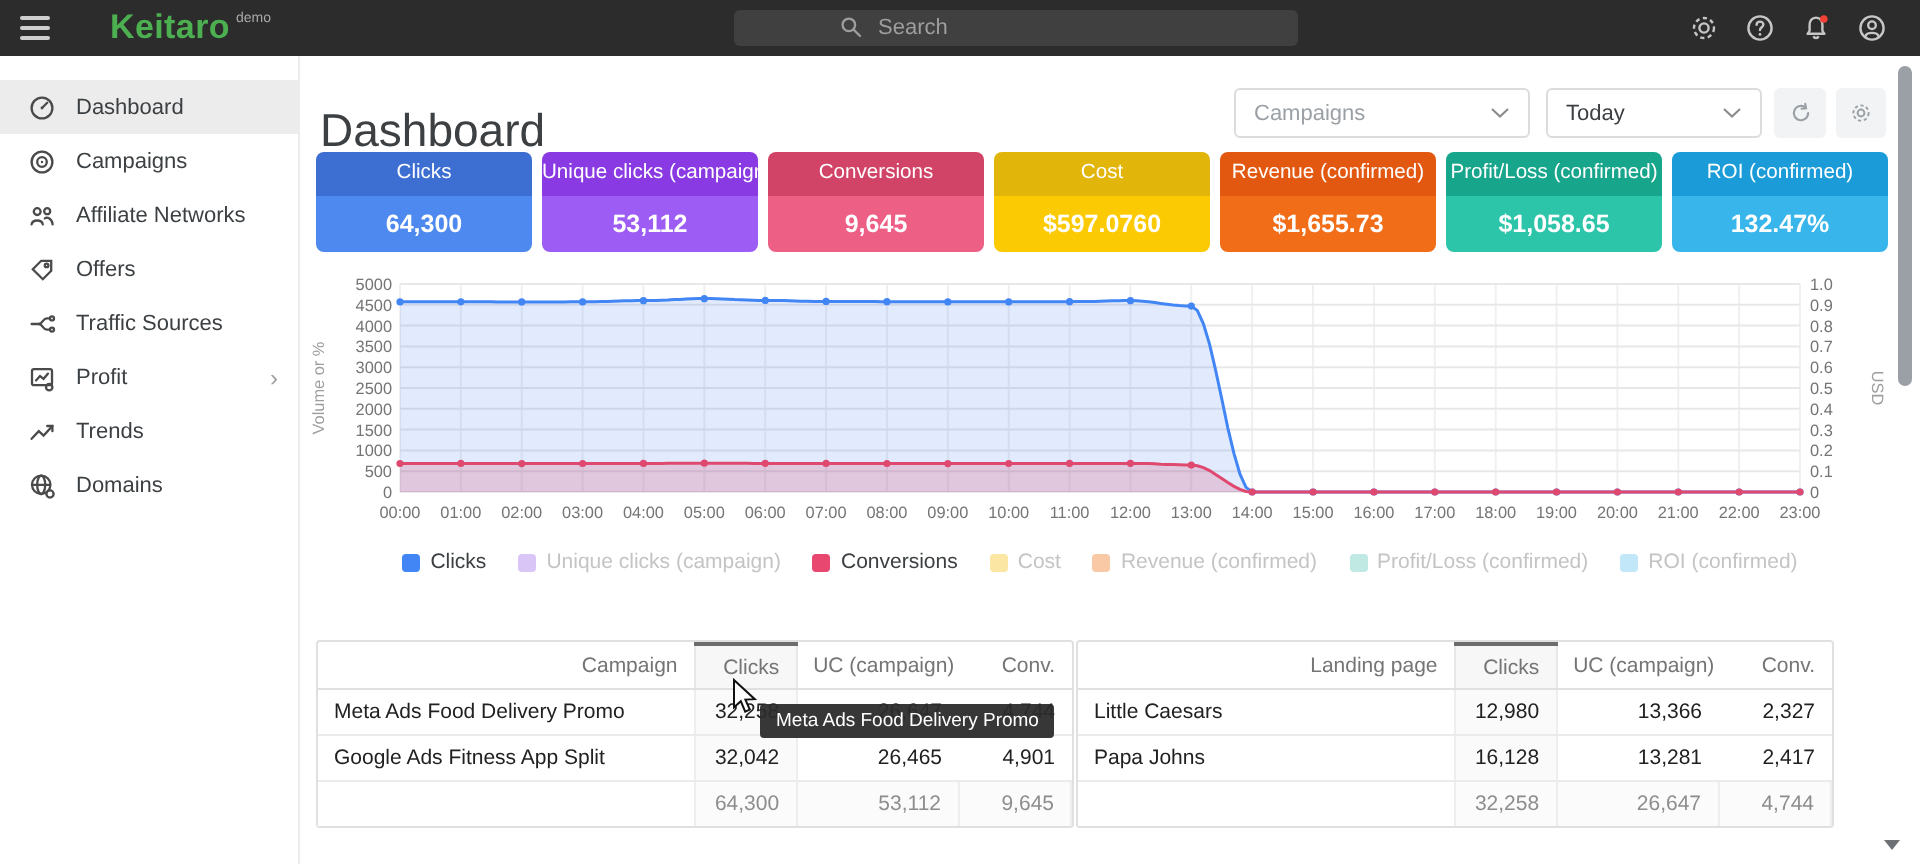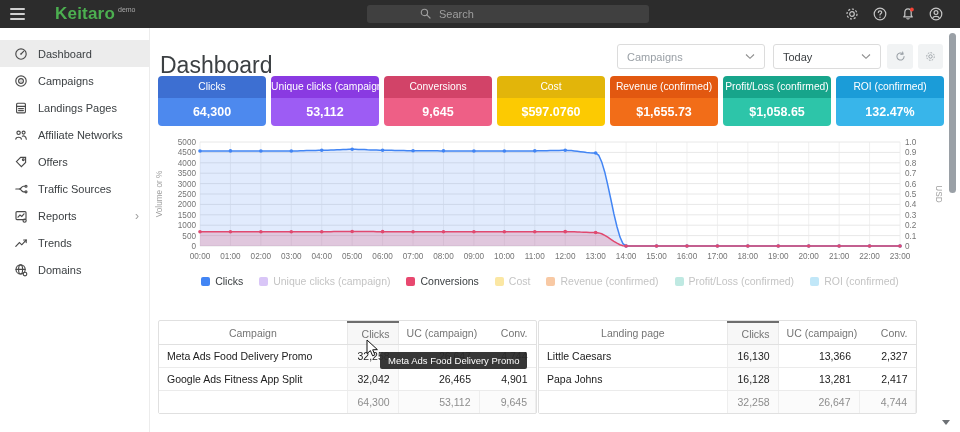--- a/index.html
+++ b/index.html
@@ -53,21 +53,21 @@
   .lg-item.on{color:#3c4043;}
   .lg-item.off{color:#c4c4c4;}
   
   .panel{position:absolute;top:292px;width:379px;border:1px solid #e0e0e0;border-radius:2px;
          box-sizing:border-box;background:#fff;}
   #panel-campaigns{left:8px;}
   #panel-landings{left:388px;}
   .panel table{width:100%;border-collapse:collapse;table-layout:fixed;font-size:10.5px;}
   .panel th{height:21px;color:#757575;font-weight:normal;text-align:right;padding:0 8px;
             border-bottom:1px solid #e0e0e0;white-space:nowrap;overflow:hidden;cursor:pointer;}
-  .panel th:first-child{text-align:center;}
+  .panel th:first-child{text-align:right;}
   .panel th.sorted{border-top:2px solid #6d6d6d;background:#f7f7f7;
                    border-left:1px solid #e8e8e8;border-right:1px solid #e8e8e8;}
   .panel td{height:22px;padding:0 8px;text-align:right;color:#212121;
             border-bottom:1px solid #ebebeb;white-space:nowrap;overflow:hidden;}
   .panel td:first-child{text-align:left;}
   .panel td.sorted{background:#fafafa;border-left:1px solid #eee;border-right:1px solid #eee;}
   .panel tfoot td{color:#8d8d8d;border-bottom:none;background:#fff;}
   .panel tfoot td.num{background:#fbfbfb;border-left:1px solid #eee;border-right:1px solid #eee;}
   
   #tooltip{position:absolute;left:230px;top:324px;background:rgba(42,42,42,.94);color:#fff;
@@ -135,27 +135,20 @@
       <div class="side-item">
         <svg width="14" height="14" viewBox="0 0 14 14" fill="none" stroke="currentColor" stroke-width="1.15" stroke-linecap="round">
           <circle cx="7" cy="7" r="5.2"></circle>
           <circle cx="7" cy="7" r="2.4"></circle>
           <circle cx="7" cy="7" r="0.6" fill="currentColor" stroke="none"></circle>
         </svg>
         <span>Campaigns</span>
       </div>
       <div class="side-item">
         <svg width="14" height="14" viewBox="0 0 14 14" fill="none" stroke="currentColor" stroke-width="1.15" stroke-linecap="round">
-          <rect x="2.6" y="2.2" width="8.8" height="9.6" rx="1"></rect>
-          <path d="M2.6 5.4 H11.4 M4.6 7.6 H9.4 M4.6 9.6 H9.4"></path>
-        </svg>
-        <span>Landings Pages</span>
-      </div>
-      <div class="side-item">
-        <svg width="14" height="14" viewBox="0 0 14 14" fill="none" stroke="currentColor" stroke-width="1.15" stroke-linecap="round">
           <circle cx="4.6" cy="4.8" r="1.7"></circle>
           <circle cx="9.6" cy="4.6" r="1.5"></circle>
           <path d="M1.8 11.2 C2.2 8.6 7 8.6 7.4 11.2"></path>
           <path d="M8.4 8.2 C9.6 7.4 12 8 12.3 11.2"></path>
         </svg>
         <span>Affiliate Networks</span>
       </div>
       <div class="side-item">
         <svg width="14" height="14" viewBox="0 0 14 14" fill="none" stroke="currentColor" stroke-width="1.15" stroke-linecap="round">
           <path d="M2.4 6.6 L6.6 2.4 L11.6 2.4 L11.6 7.4 L7.4 11.6 Z"></path>
@@ -171,21 +164,21 @@
           <circle cx="12" cy="9.8" r="1"></circle>
         </svg>
         <span>Traffic Sources</span>
       </div>
       <div class="side-item">
         <svg width="14" height="14" viewBox="0 0 14 14" fill="none" stroke="currentColor" stroke-width="1.15" stroke-linecap="round">
           <rect x="2" y="2.6" width="10" height="8" rx="1"></rect>
           <path d="M4 8.2 L6 6 L7.8 7.4 L10 4.8"></path>
           <circle cx="10.6" cy="11.6" r="1.6"></circle>
         </svg>
-        <span>Reports</span>
+        <span>Profit</span>
         <span class="chev">›</span>
       </div>
       <div class="side-item">
         <svg width="14" height="14" viewBox="0 0 14 14" fill="none" stroke="currentColor" stroke-width="1.15" stroke-linecap="round">
           <path d="M1.8 10.4 L5.4 6.6 L7.8 8.8 L12.2 4"></path>
           <path d="M9.6 4 H12.2 V6.6"></path>
         </svg>
         <span>Trends</span>
       </div>
       <div class="side-item">
@@ -479,21 +472,21 @@
             <tr>
               <th>Landing page</th>
               <th class="sorted">Clicks</th>
               <th>UC (campaign)</th>
               <th>Conv.</th>
             </tr>
           </thead>
           <tbody>
             <tr>
               <td>Little Caesars</td>
-              <td class="sorted">16,130</td>
+              <td class="sorted">12,980</td>
               <td>13,366</td>
               <td>2,327</td>
             </tr>
             <tr>
               <td>Papa Johns</td>
               <td class="sorted">16,128</td>
               <td>13,281</td>
               <td>2,417</td>
             </tr>
           </tbody>

